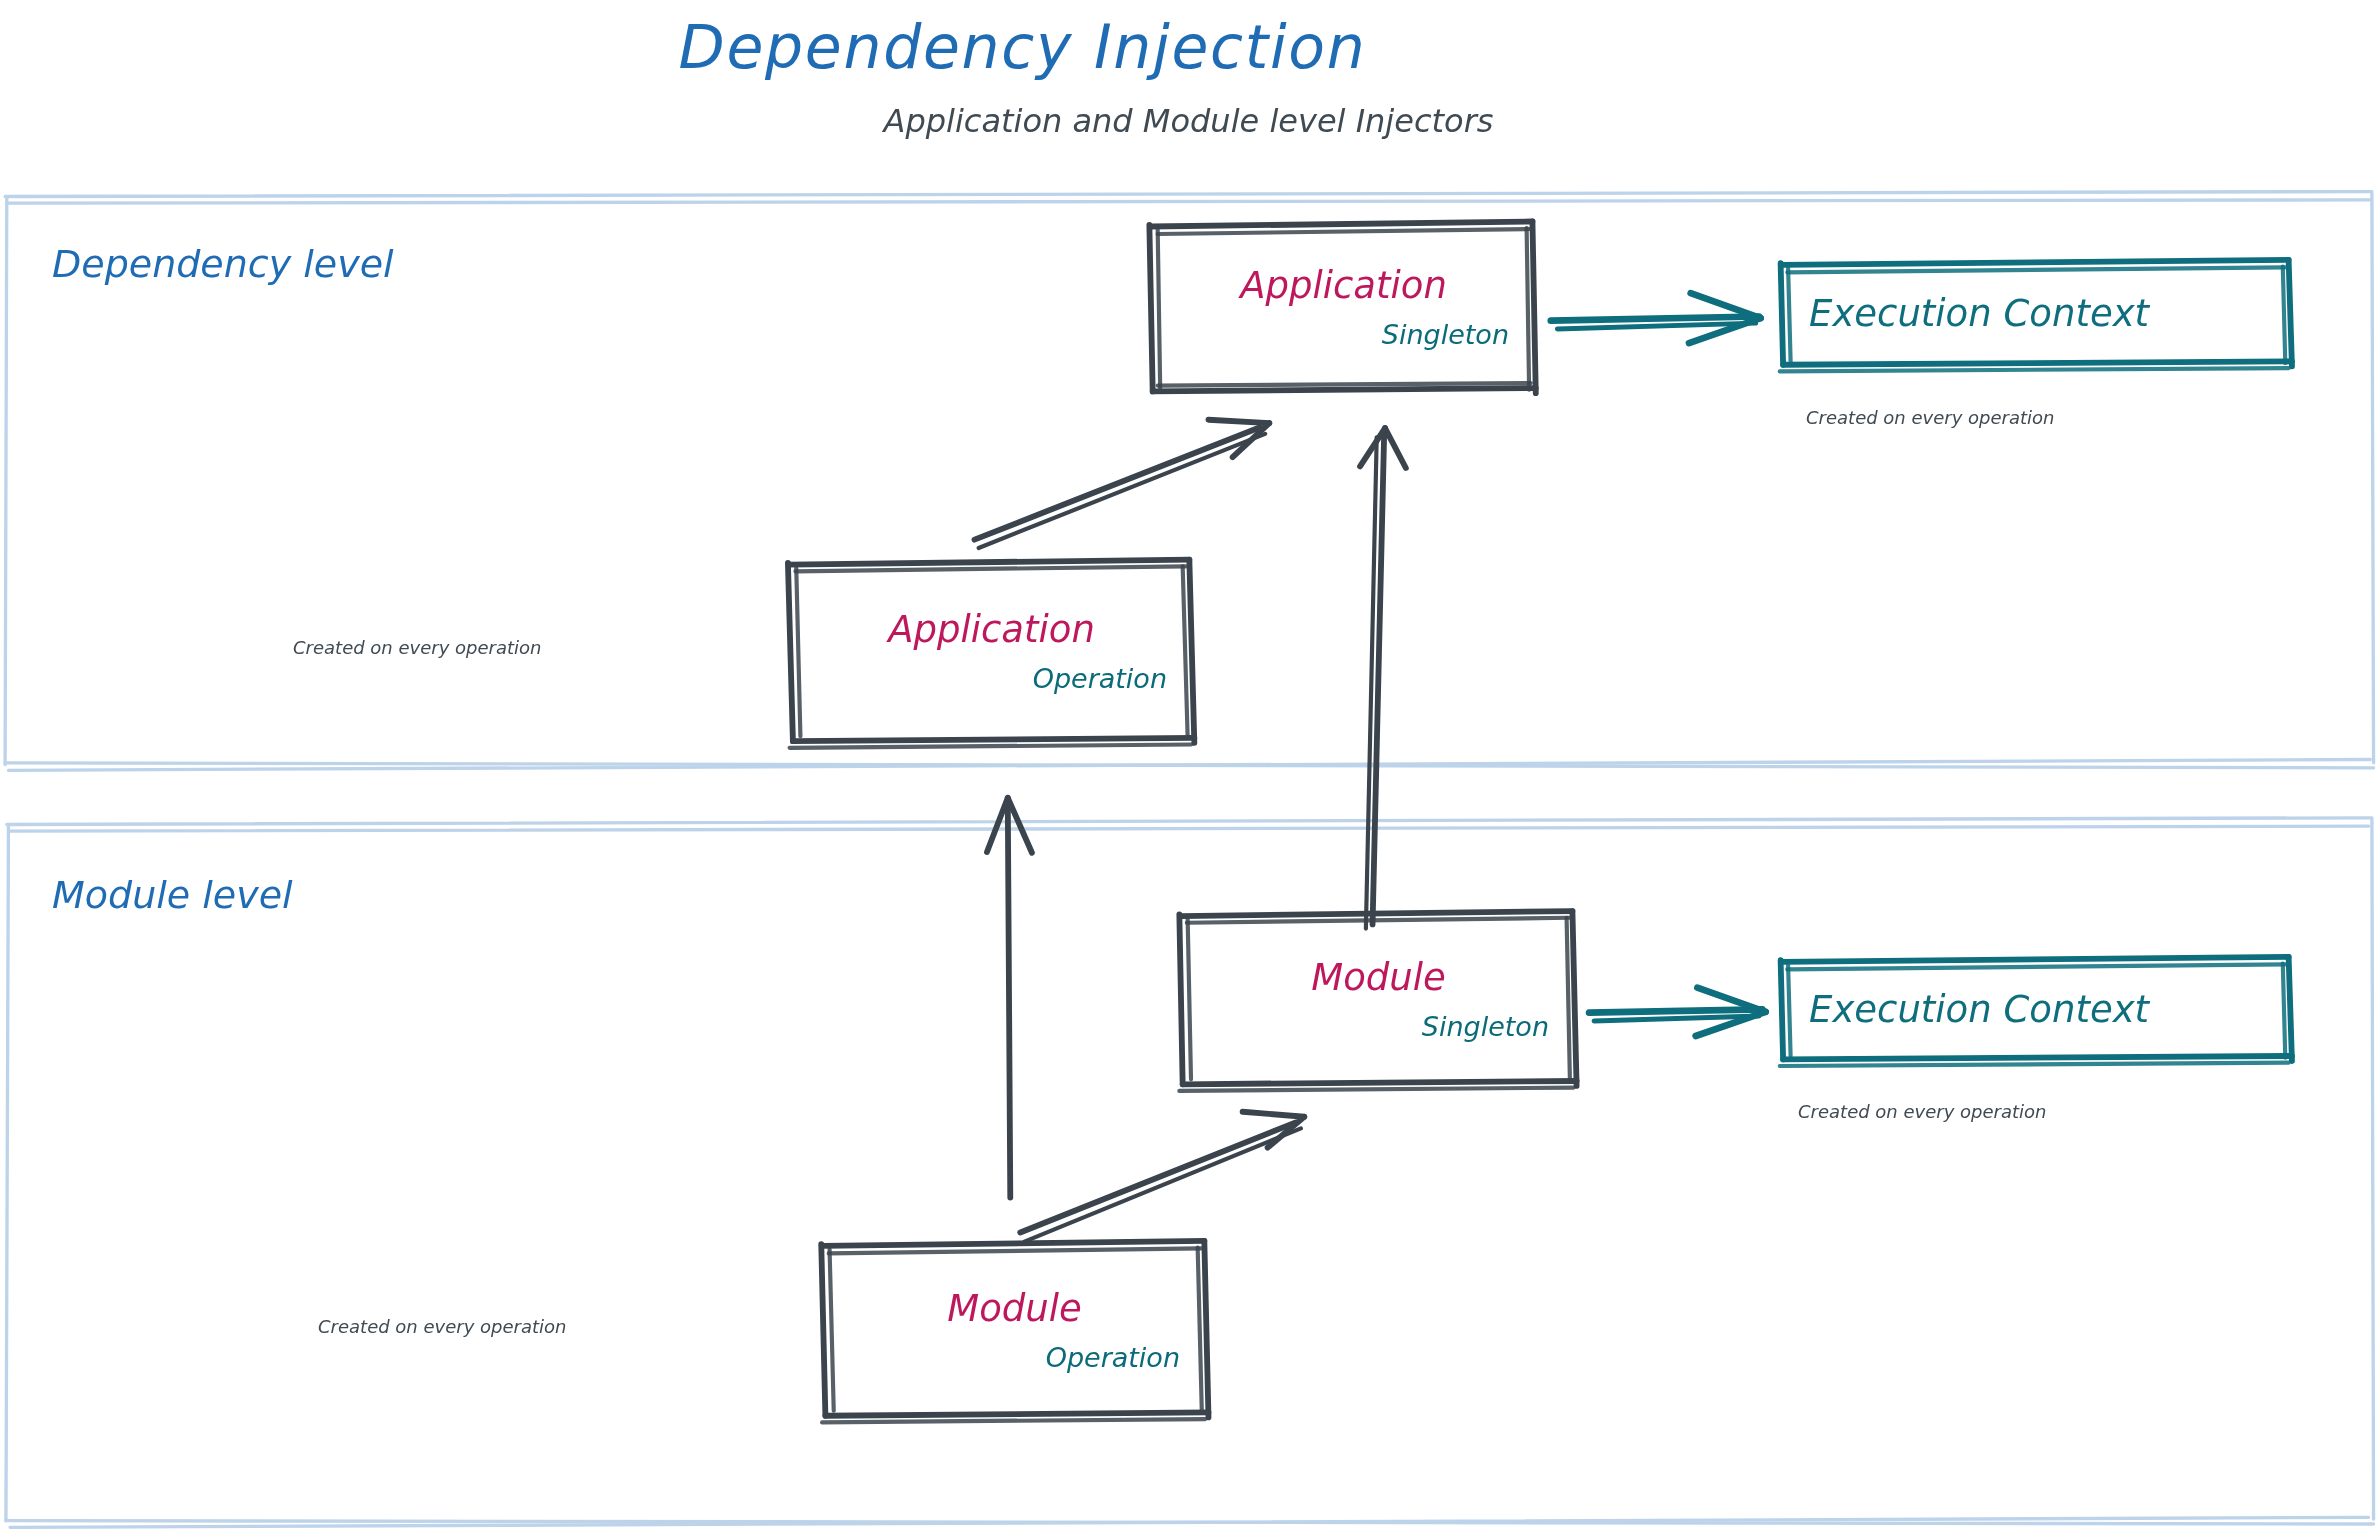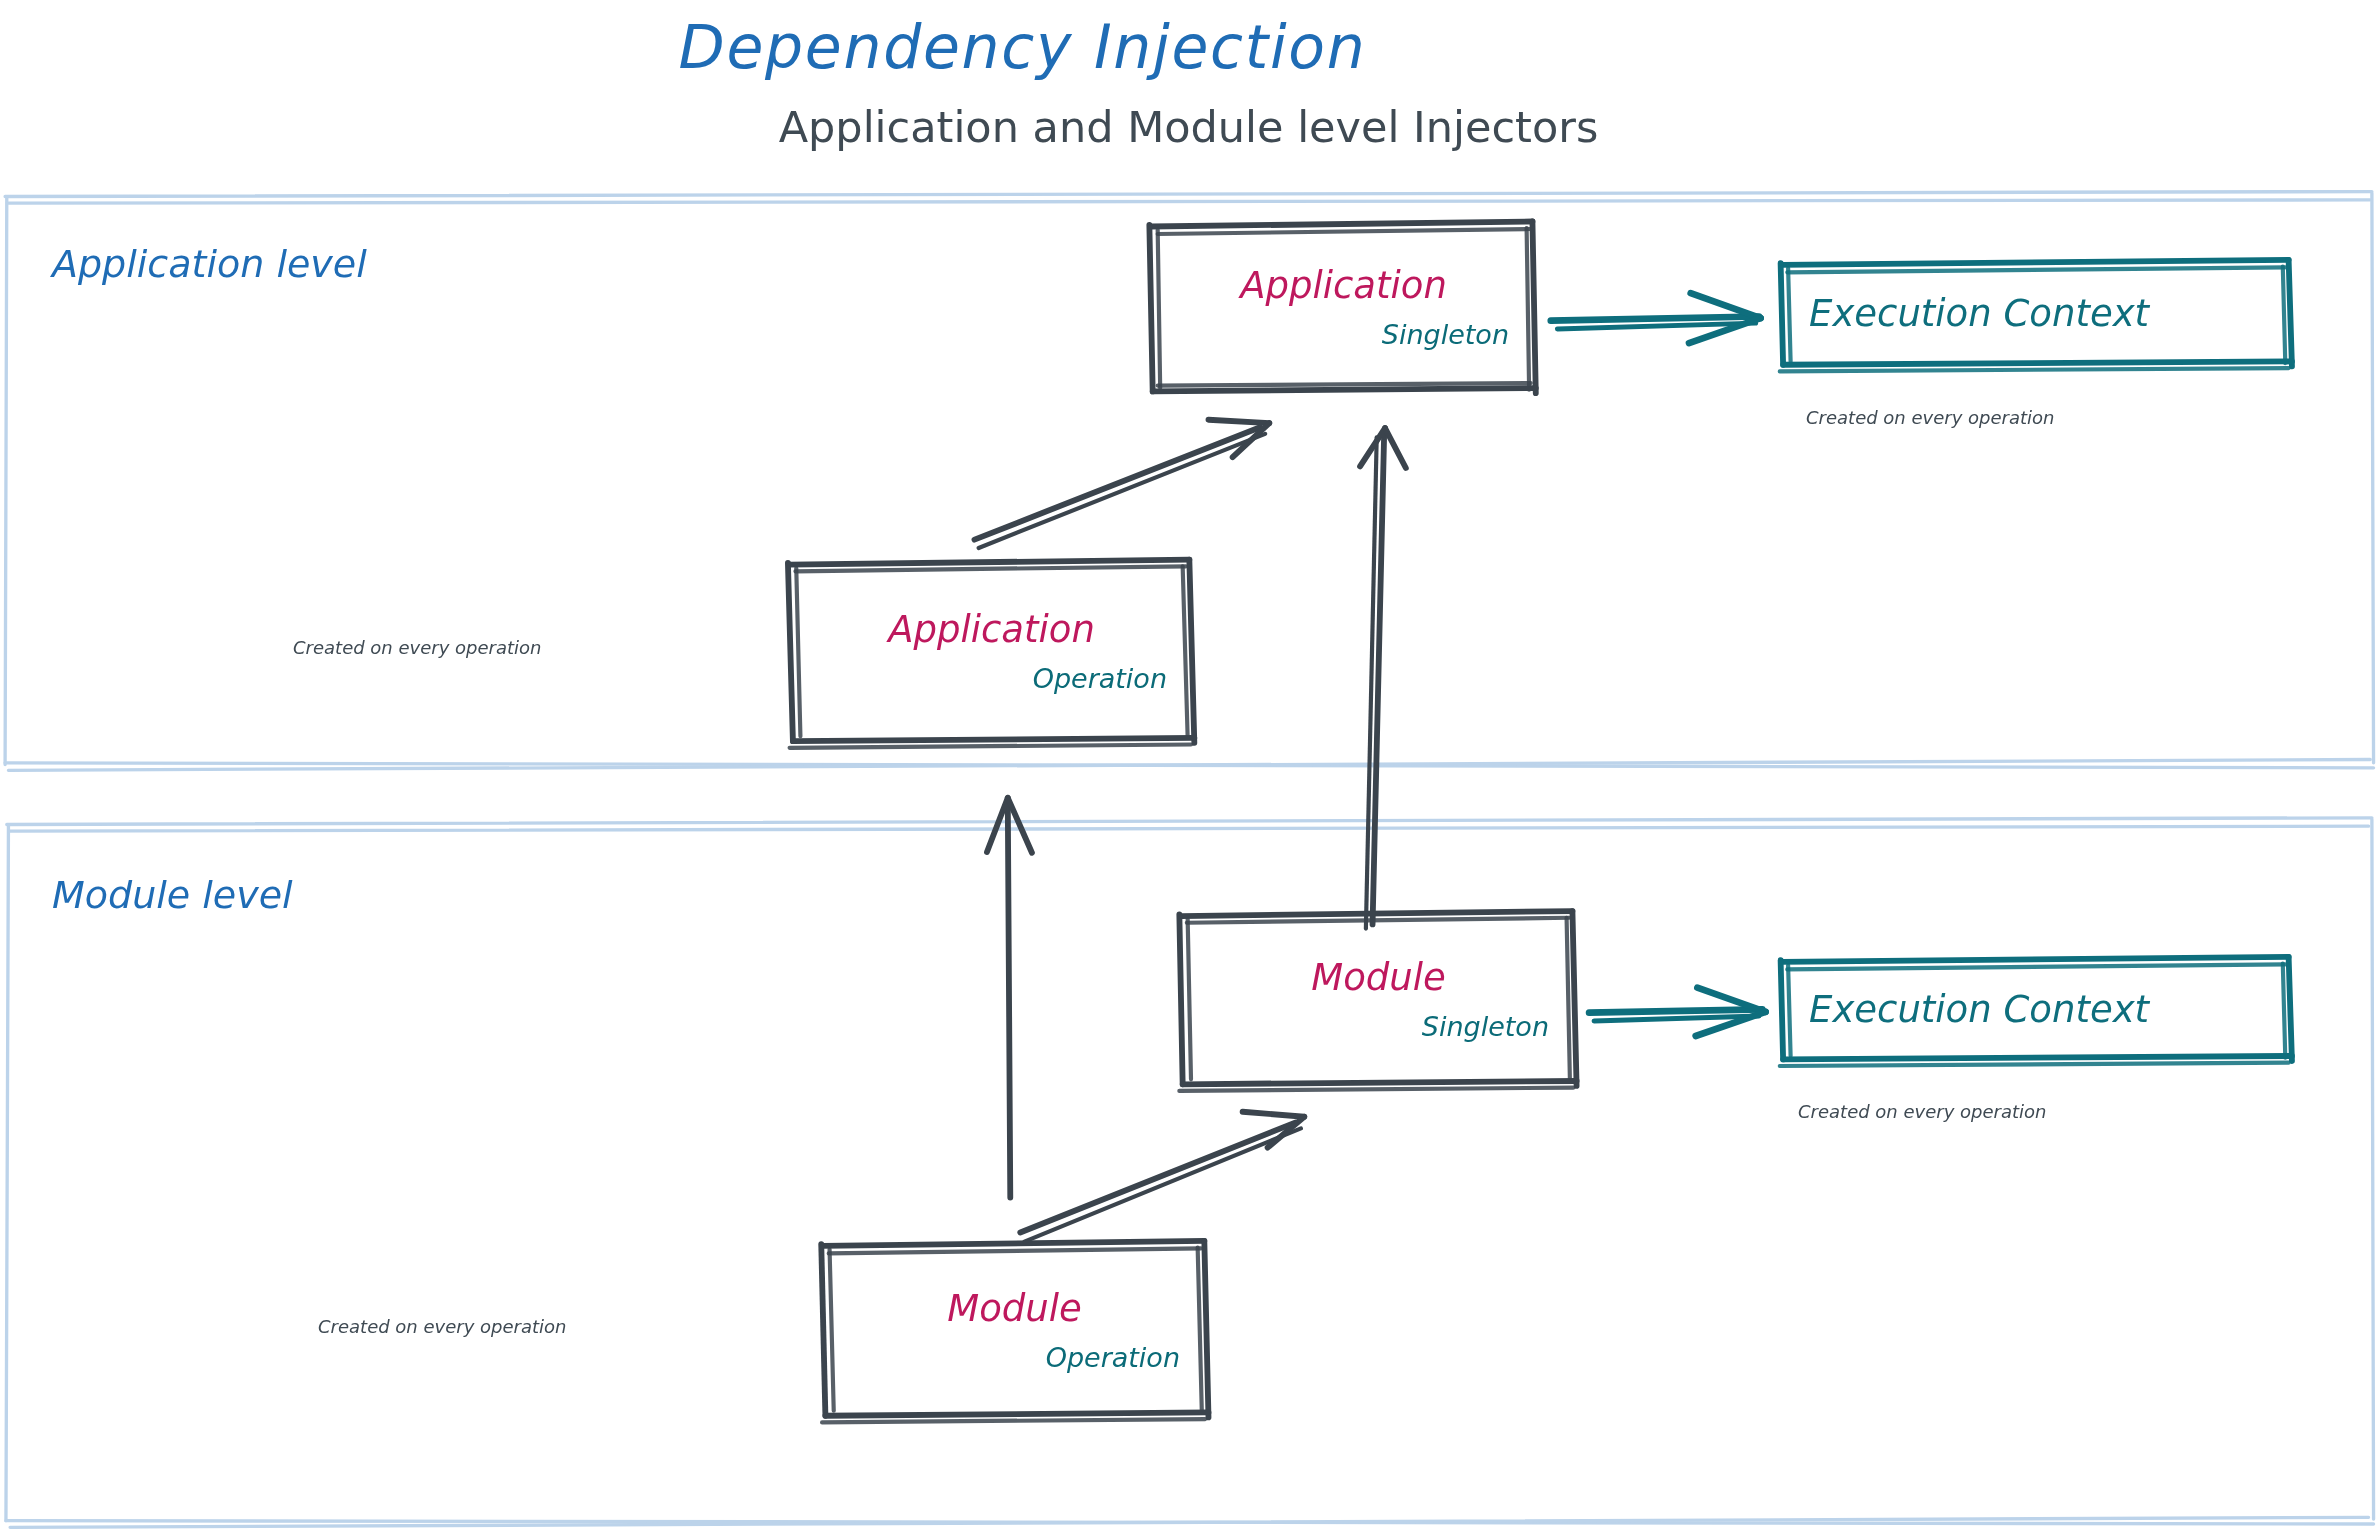--- a/index.html
+++ b/index.html
@@ -11,21 +11,21 @@
   svg.layer{position:absolute;left:0;top:0;width:2377px;height:1534px;overflow:visible;}
   .txt{position:absolute;white-space:nowrap;}
 
   .title{
     left:0;top:11.7px;width:2045px;text-align:center;
     font-size:60px;color:#1f6cb5;letter-spacing:1.7px;
     font-family:"DejaVu Sans", sans-serif;font-style:italic;font-weight:400;
   }
   .subtitle{
     left:0;top:102px;width:2377px;text-align:center;
-    font-size:43px;color:#3f4a53;
+    font-size:32px;color:#3f4a53;font-style:italic;
   }
   .panel-label{
     font-size:38px;color:#1f6cb5;font-style:italic;
   }
   .box-title{
     font-size:37px;color:#be185d;font-style:italic;
     text-align:center;
   }
   .box-sub{
     font-size:27px;color:#0b6b78;font-style:italic;
@@ -187,21 +187,21 @@
     </g>
 
     <g>
       <path class="arrD" d="M1225,1480 L1555,1348"></path>
       <path class="arrD2" d="M1230,1491 L1562,1355"></path>
       <path class="arrD" d="M1492,1335 L1566,1341"></path>
       <path class="arrD" d="M1522,1378 L1566,1341"></path>
     </g>
   </svg>
 
-  <div class="txt panel-label" style="left:52px;top:242px;">Application level</div>
+  <div class="txt panel-label" style="left:52px;top:242px;">Dependency level</div>
   <div class="txt panel-label" style="left:52px;top:873px;">Module level</div>
 
   <div class="boxwrap" style="left:1150px;top:223px;width:387px;height:168px;">
     <div class="inner">
       <div class="box-title">Application</div>
       <div class="box-sub">Singleton</div>
     </div>
   </div>
 
   <div class="boxwrap" style="left:788px;top:561px;width:407px;height:180px;">

